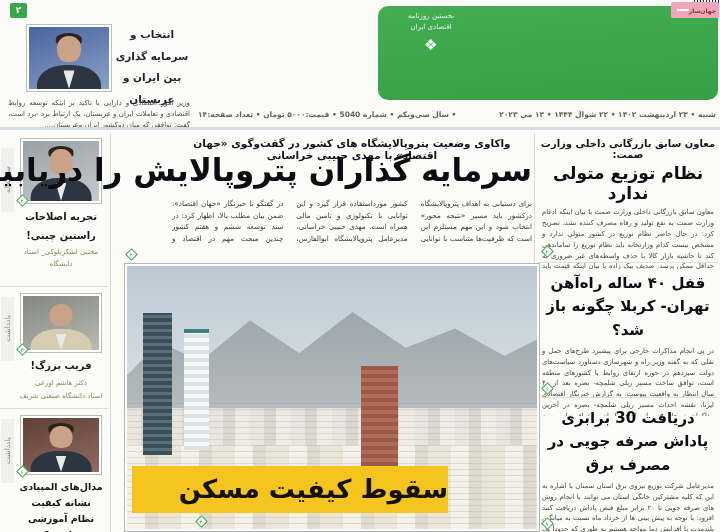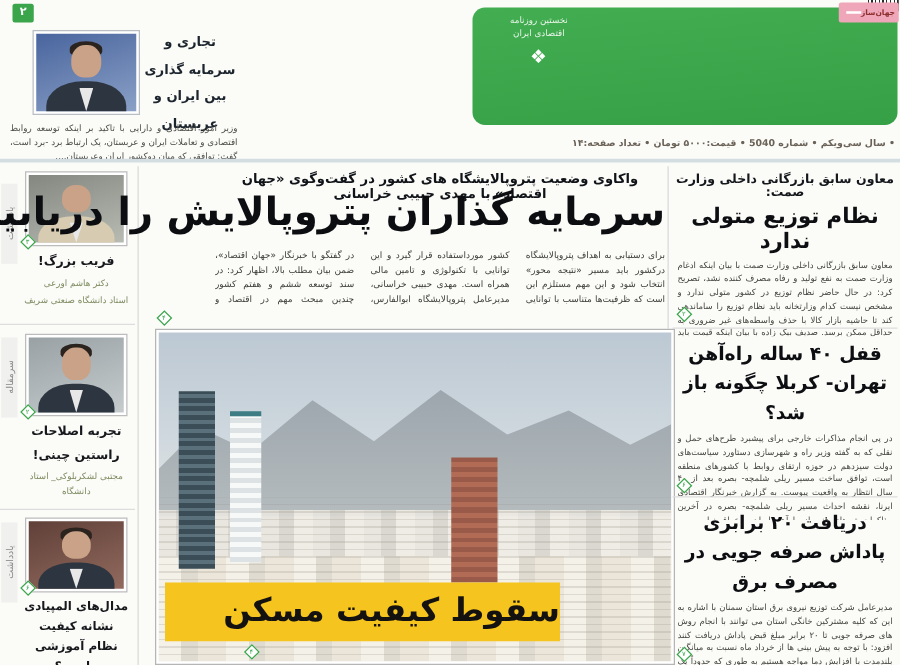--- a/index.html
+++ b/index.html
@@ -145,82 +145,83 @@
   <section class="topstory">
     <div class="ts-photo">
       <div class="sil bg-blue">
         <i class="hair"></i>
           <i class="head"></i>
           <i class="torso"></i>
           <i class="shirt"></i>
       </div>
     </div>
     <div class="ts-title">
-      <div>تجاری و سرمایه گذاری</div>
+      <div>انتخاب و سرمایه گذاری</div>
       <div>بین ایران و عربستان</div>
     </div>
     <p class="ts-body">وزیر امور اقتصادی و دارایی با تاکید بر اینکه توسعه روابط اقتصادی و تعاملات ایران و عربستان، یک ارتباط برد -برد است، گفت: توافقی که میان دوکشور ایران وعربستان....</p>
   </section>
 
   <header>
     <div class="logo-box">
       <div class="tagline">
         <span>نخستین روزنامه</span>
         <span>اقتصادی ایران</span>
       </div>
       <div class="ornament">❖</div>
     </div>
     <div class="ribbon">
       <span class="ribbon-dashes"></span>
       <span class="ribbon-text">جهان‌ساز</span>
     </div>
   </header>
 
   <div class="dateline">
+    <span>شنبه • ۲۳ اردیبهشت ۱۴۰۲ • ۲۲ شوال ۱۴۴۴ • ۱۳ می ۲۰۲۳</span>
     <span>• سال سی‌ویکم • شماره 5040 • قیمت:۵۰۰۰ تومان • تعداد صفحه:۱۴</span>
   </div>
   <div class="hr-main"></div>
 
   <div class="vdiv v1"></div>
   <div class="vdiv v2"></div>
 
   <aside class="sidebar">
-
-    <article class="sb-item i2">
-      <div class="sb-label">یادداشت</div>
-      <div class="sb-photo">
-        <div class="sil bg-olive suit-light">
-          <i class="head"></i>
-            <i class="torso"></i>
-            <i class="shirt"></i>
-        </div>
-        <span class="marker" style="position:absolute; left:-3px; bottom:-2px;">
-            <i>۳</i>
-          </span>
-      </div>
-      <h3 class="sb-title">فریب بزرگ!</h3>
-      <div class="sb-author">دکتر هاشم اورعی</div>
-      <div class="sb-author">استاد دانشگاه صنعتی شریف</div>
-    </article>
 
     <article class="sb-item i1">
       <div class="sb-label">سرمقاله</div>
       <div class="sb-photo">
         <div class="sil bg-gray">
           <i class="hair"></i>
             <i class="head"></i>
             <i class="torso"></i>
             <i class="shirt"></i>
         </div>
         <span class="marker" style="position:absolute; left:-3px; bottom:-2px;">
             <i>۲</i>
           </span>
       </div>
       <h3 class="sb-title">تجربه اصلاحات راستین چینی!</h3>
       <div class="sb-author">مجتبی لشکربلوکی_ استاد دانشگاه</div>
+    </article>
+
+    <article class="sb-item i2">
+      <div class="sb-label">یادداشت</div>
+      <div class="sb-photo">
+        <div class="sil bg-olive suit-light">
+          <i class="head"></i>
+            <i class="torso"></i>
+            <i class="shirt"></i>
+        </div>
+        <span class="marker" style="position:absolute; left:-3px; bottom:-2px;">
+            <i>۳</i>
+          </span>
+      </div>
+      <h3 class="sb-title">فریب بزرگ!</h3>
+      <div class="sb-author">دکتر هاشم اورعی</div>
+      <div class="sb-author">استاد دانشگاه صنعتی شریف</div>
     </article>
 
     <article class="sb-item i3">
       <div class="sb-label">یادداشت</div>
       <div class="sb-photo">
         <div class="sil bg-maroon">
           <i class="hair"></i>
             <i class="head"></i>
             <i class="torso"></i>
             <i class="shirt"></i>
@@ -273,21 +274,21 @@
 
     <article class="rc-story s2">
       <h2 class="rc-title">قفل ۴۰ ساله راه‌آهن تهران- کربلا چگونه باز شد؟</h2>
       <p class="rc-body">در پی انجام مذاکرات خارجی برای پیشبرد طرح‌های حمل و نقلی که به گفته وزیر راه و شهرسازی دستاورد سیاست‌های دولت سیزدهم در حوزه ارتقای روابط با کشورهای منطقه است، توافق ساخت مسیر ریلی شلمچه- بصره بعد از ۴۰ سال انتظار به واقعیت پیوست. به گزارش خبرنگار اقتصادی ایرنا، نقشه احداث مسیر ریلی شلمچه- بصره در آخرین مذاکرات تیم‌های فنی از راه‌آهن ایران و عراق نهایی و به امضای معاونان فنی ...</p>
       <span class="marker m-s2">
           <i>۶</i>
         </span>
     </article>
 
     <article class="rc-story s3">
-      <h2 class="rc-title">دریافت ۲۰ برابری پاداش صرفه جویی در مصرف برق</h2>
+      <h2 class="rc-title">دریافت 30 برابری پاداش صرفه جویی در مصرف برق</h2>
       <p class="rc-body">مدیرعامل شرکت توزیع نیروی برق استان سمنان با اشاره به این که کلیه مشترکین خانگی استان می توانند با انجام روش های صرفه جویی تا ۲۰ برابر مبلغ قبض پاداش دریافت کنند افزود: با توجه به پیش بینی ها از خرداد ماه نسبت به میانگین بلندمدت با افزایش دما مواجه هستیم به طوری که حدوداً یک درجه به نسبت...</p>
       <span class="marker m-s3">
           <i>۷</i>
         </span>
     </article>
 
   </aside>
 
 </div>
 

